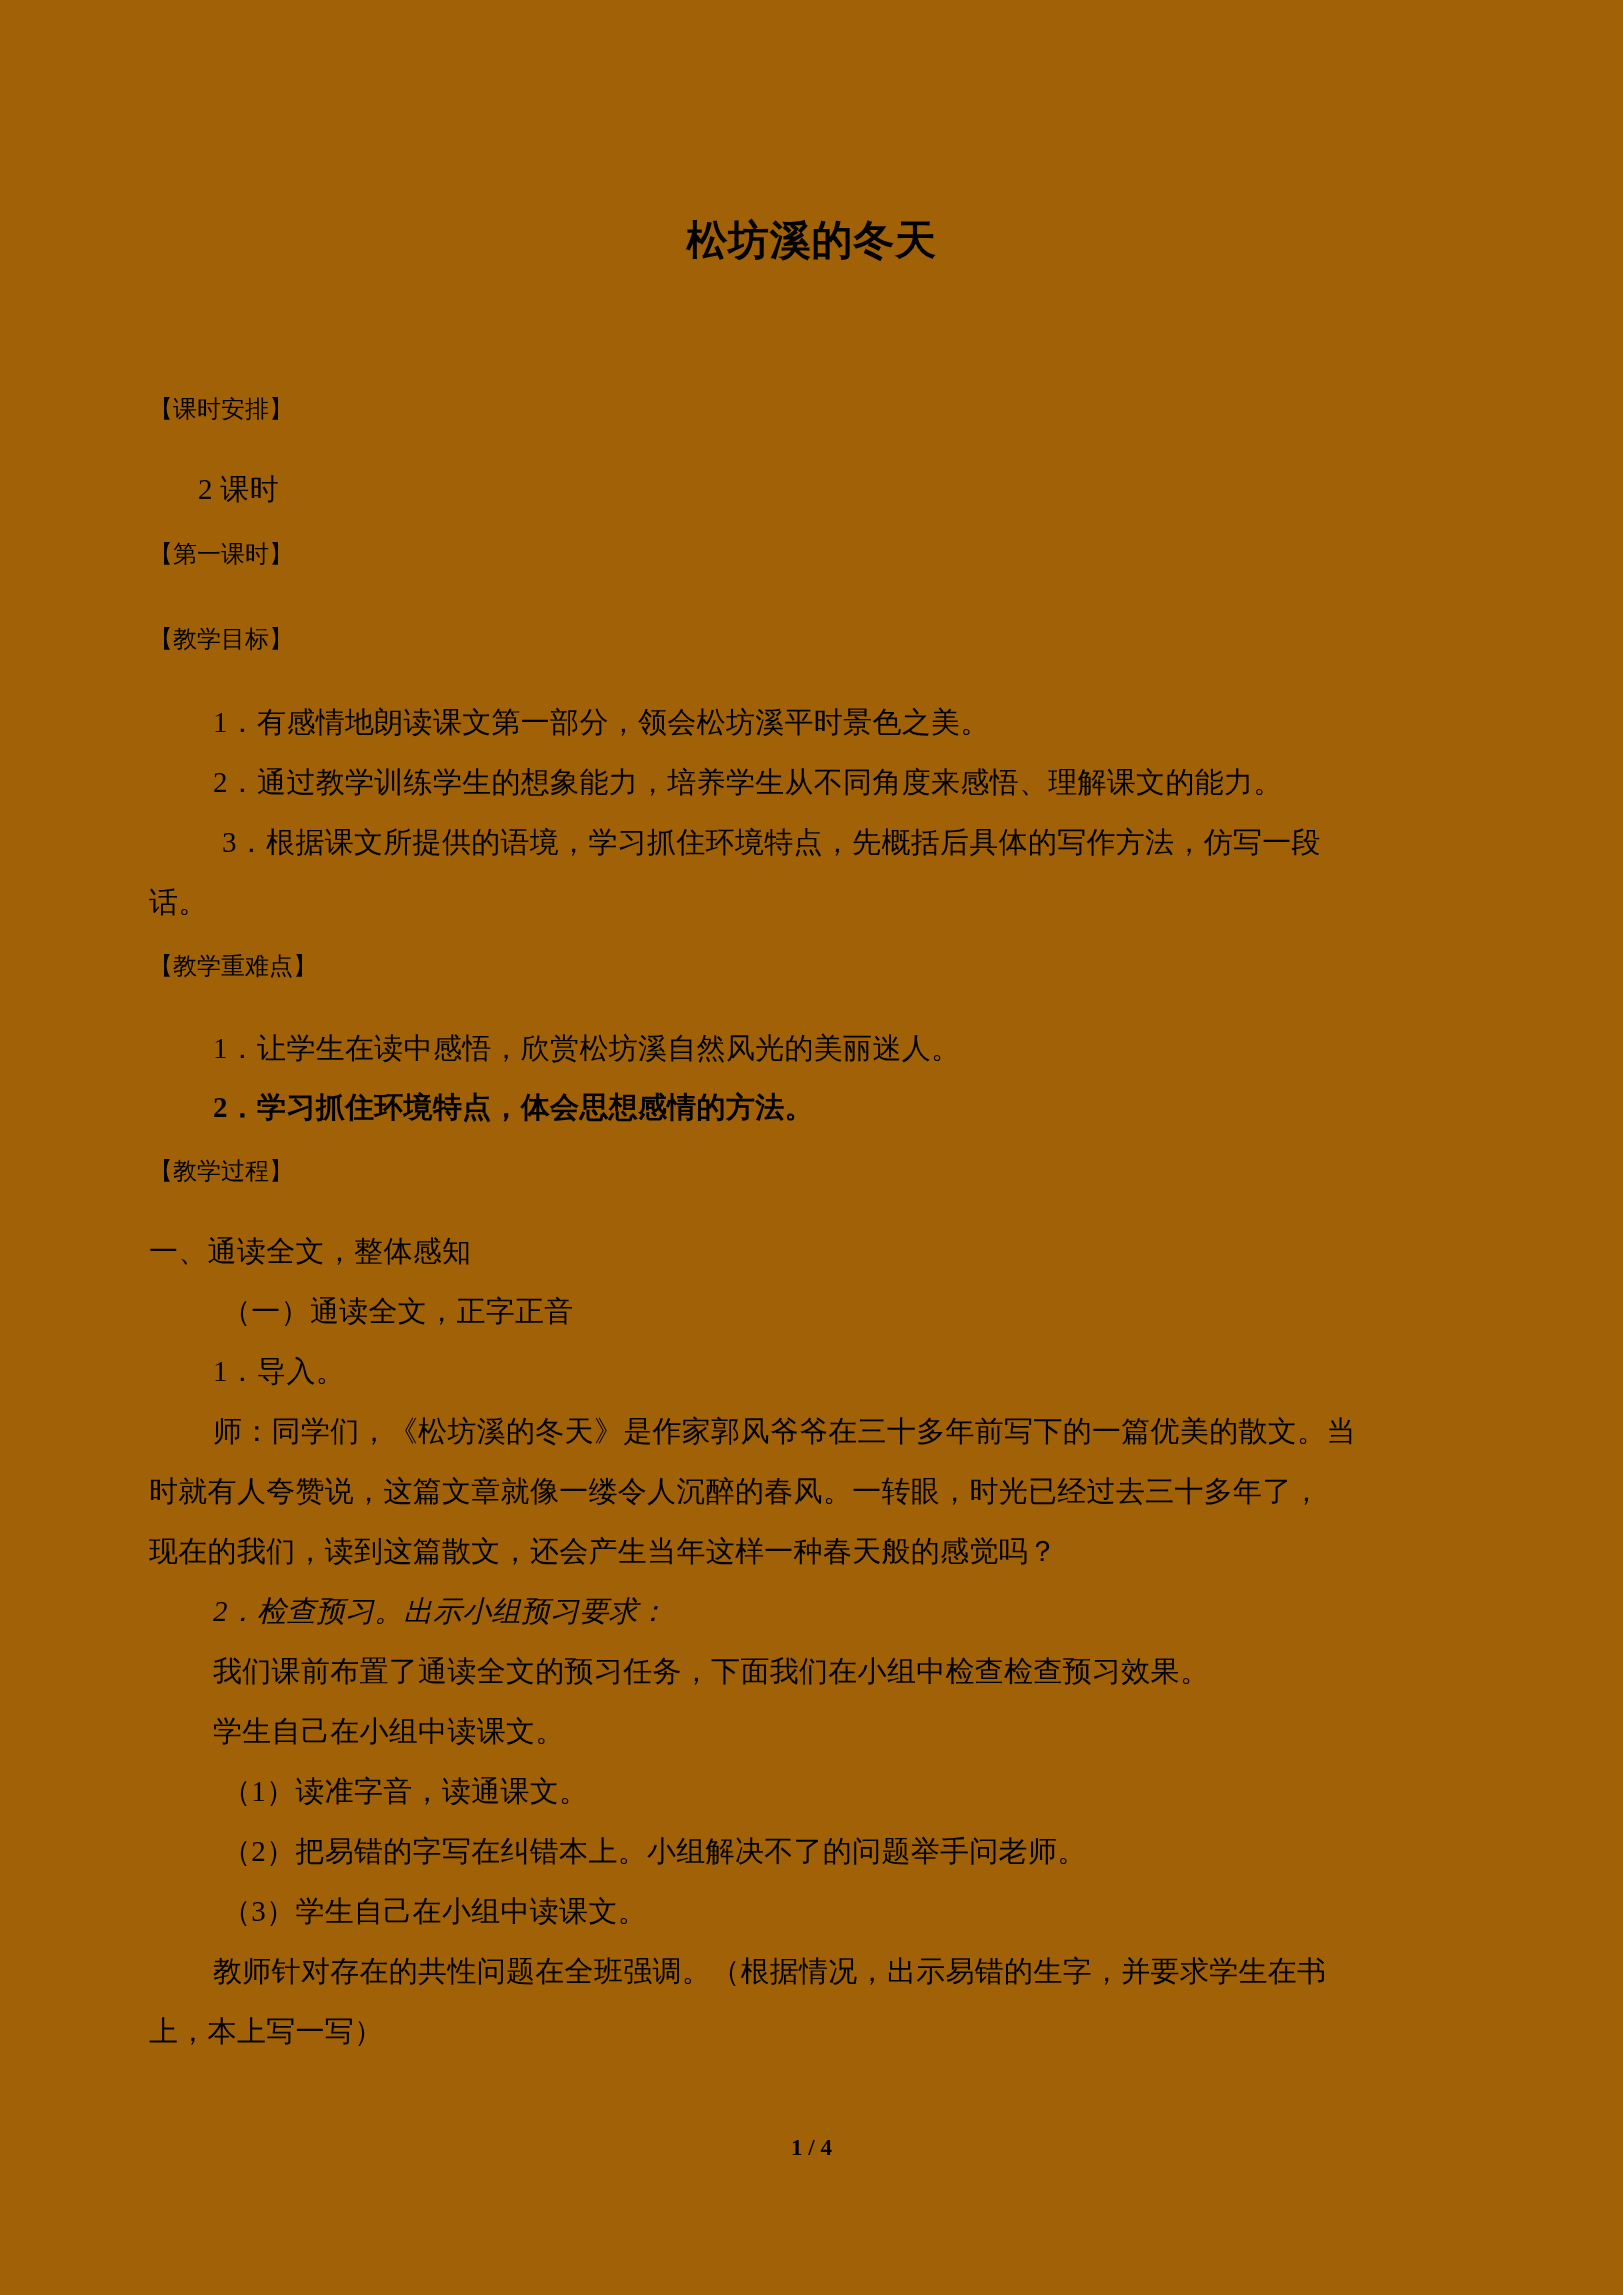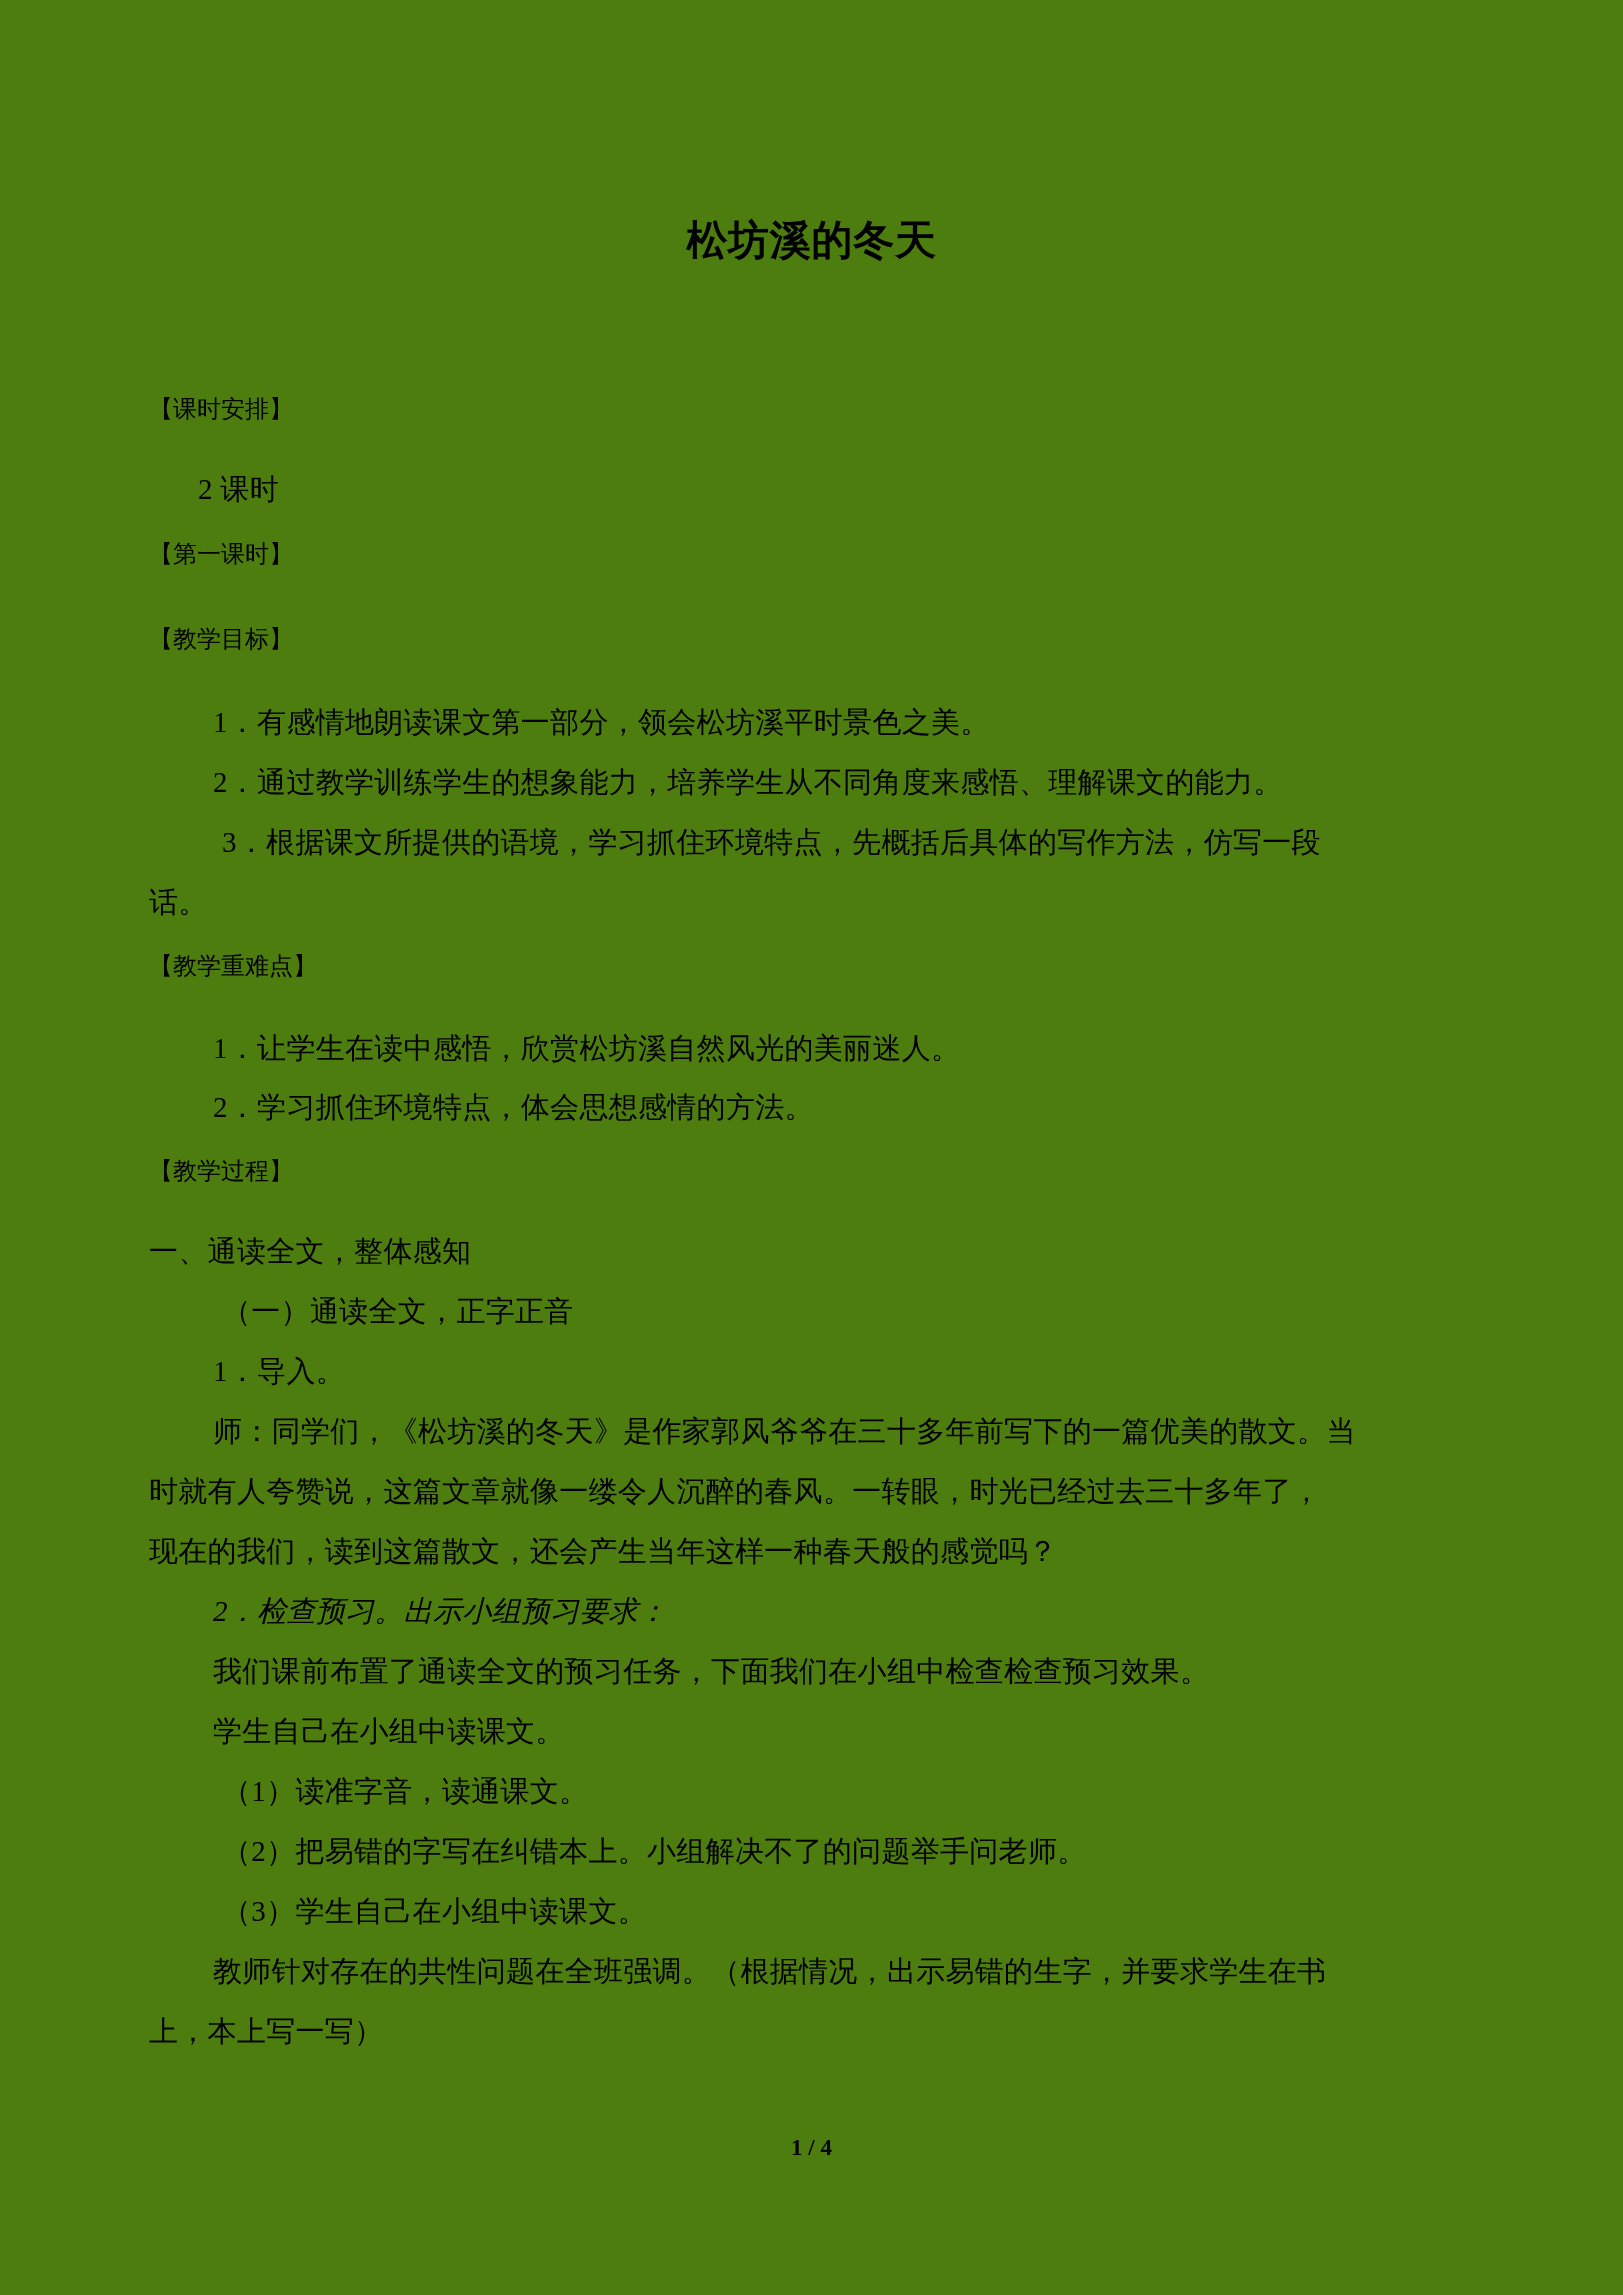--- a/index.html
+++ b/index.html
@@ -13,21 +13,21 @@
       position: relative;
       overflow: hidden;
       font-family: "Liberation Serif", "DejaVu Serif", serif;
       color: #000000;
     }
     .page {
       position: absolute;
       left: 0; top: 0;
       width: 1623px;
       height: 2295px;
-      background: #4d7c0f;
+      background: #a16207;
     }
     .title {
       position: absolute;
       left: 0;
       width: 1623px;
       top: 213px;
       text-align: center;
       font-size: 41px;
       font-weight: bold;
       line-height: 55px;
@@ -74,21 +74,21 @@
   <div class="heading" style="top:530px;">【第一课时】</div>
 
   <div class="heading" style="top:615px;">【教学目标】</div>
   <div class="line indent-2" style="top:702px;">1．有感情地朗读课文第一部分，领会松坊溪平时景色之美。</div>
   <div class="line indent-2" style="top:762px;">2．通过教学训练学生的想象能力，培养学生从不同角度来感悟、理解课文的能力。</div>
   <div class="line indent-2" style="top:822px;margin-left:9px;">3．根据课文所提供的语境，学习抓住环境特点，先概括后具体的写作方法，仿写一段</div>
   <div class="line indent-0" style="top:882px;">话。</div>
 
   <div class="heading" style="top:942px;">【教学重难点】</div>
   <div class="line indent-2" style="top:1028px;">1．让学生在读中感悟，欣赏松坊溪自然风光的美丽迷人。</div>
-  <div class="line indent-2" style="top:1087px;">2．学习抓住环境特点，体会思想感情的方法。</div>
+  <div class="line indent-2" style="top:1087px;font-weight:bold;">2．学习抓住环境特点，体会思想感情的方法。</div>
 
   <div class="heading" style="top:1147px;">【教学过程】</div>
   <div class="line indent-0" style="top:1231px;">一、通读全文，整体感知</div>
   <div class="line" style="top:1291px; left:222px;">（一）通读全文，正字正音</div>
   <div class="line indent-2" style="top:1351px;">1．导入。</div>
 
   <div class="line indent-2" style="top:1411px;">师：同学们，《松坊溪的冬天》是作家郭风爷爷在三十多年前写下的一篇优美的散文。当</div>
   <div class="line indent-0" style="top:1471px;">时就有人夸赞说，这篇文章就像一缕令人沉醉的春风。一转眼，时光已经过去三十多年了，</div>
   <div class="line indent-0" style="top:1531px;">现在的我们，读到这篇散文，还会产生当年这样一种春天般的感觉吗？</div>
 

